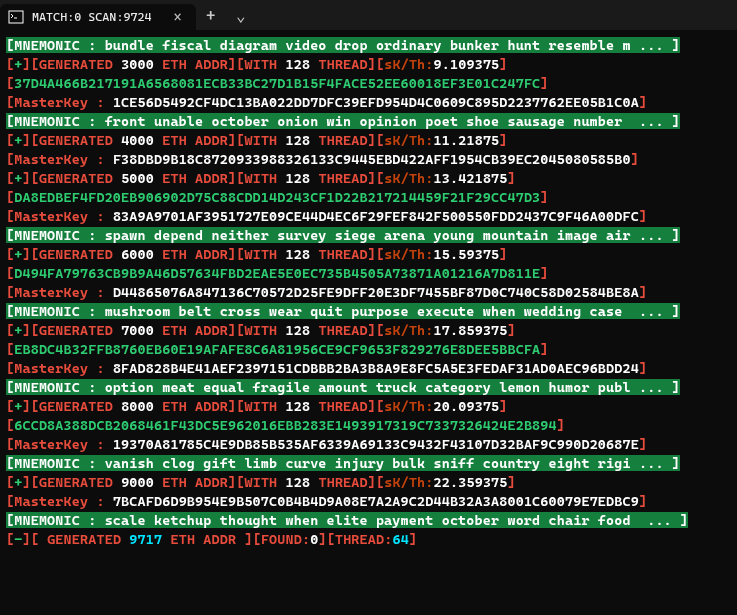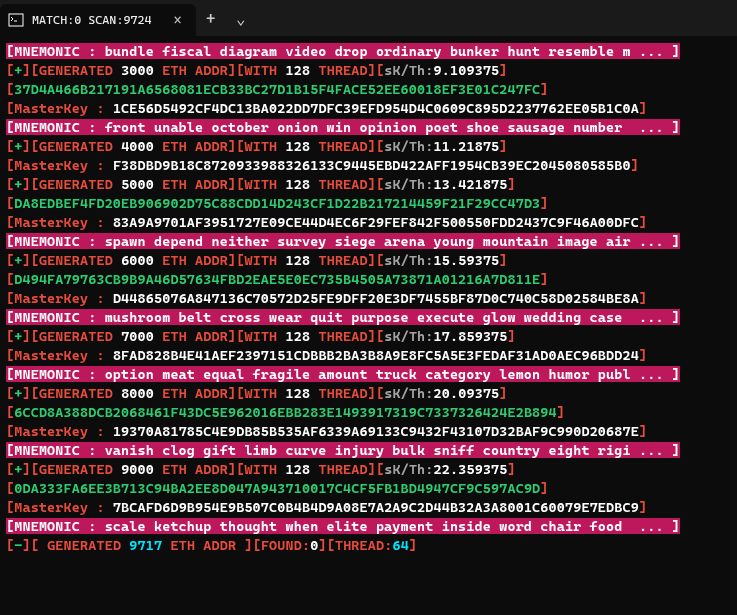--- a/index.html
+++ b/index.html
@@ -6,21 +6,21 @@
   body {
     background: #0c0c0c;
     font-family: "Cascadia Mono", "Consolas", "Courier New", monospace;
     font-size: 14px;
     overflow: hidden;
     width: 737px;
     height: 615px;
   }
   .titlebar {
     background: #1a1a1a;
-    height: 36px;
+    height: 30px;
     display: flex;
     align-items: stretch;
     color: #fff;
   }
   .tab {
     display: flex;
     align-items: center;
     background: #0c0c0c;
     padding: 0 10px 0 8px;
     border-top-left-radius: 6px;
@@ -58,22 +58,22 @@
     line-height: 19px;
     font-weight: bold;
     letter-spacing: 0.2px;
     font-size: 13.7px;
   }
   .line { white-space: pre; }
   .br-r { color: #e74c3c; }
   .br-g { color: #2ecc71; }
   .w { color: #fff; }
   .c { color: #00e5ff; }
-  .y { color: #a3a3a3; }
-  .bg-r { background: #be185d; color: #fff; }
+  .y { color: #c2410c; }
+  .bg-r { background: #15803d; color: #fff; }
 </style>
 </head>
 <body>
 
 <div class="titlebar">
   <div class="tab">
     <span class="tab-icon">
       <svg width="16" height="16" viewBox="0 0 16 16">
           <rect x="1" y="2" width="14" height="12" fill="none" stroke="#fff" stroke-width="1"></rect>
           <path d="M3 5 L5 7 L3 9" fill="none" stroke="#fff" stroke-width="1"></path>
@@ -95,26 +95,26 @@
     <div class="line"><span class="bg-r">[MNEMONIC : front unable october onion win opinion poet shoe sausage number  ... ]</span></div>
     <div class="line"><span class="br-r">[</span><span class="br-g">+</span><span class="br-r">][</span><span class="br-r">GENERATED </span><span class="w">4000</span><span class="br-r"> ETH ADDR</span><span class="br-r">][</span><span class="br-r">WITH </span><span class="w">128</span><span class="br-r"> THREAD</span><span class="br-r">][</span><span class="y">sK/Th:</span><span class="w">11.21875</span><span class="br-r">]</span></div>
     <div class="line"><span class="br-r">[</span><span class="br-r">MasterKey : </span><span class="w">F38DBD9B18C8720933988326133C9445EBD422AFF1954CB39EC2045080585B0</span><span class="br-r">]</span></div>
     <div class="line"><span class="br-r">[</span><span class="br-g">+</span><span class="br-r">][</span><span class="br-r">GENERATED </span><span class="w">5000</span><span class="br-r"> ETH ADDR</span><span class="br-r">][</span><span class="br-r">WITH </span><span class="w">128</span><span class="br-r"> THREAD</span><span class="br-r">][</span><span class="y">sK/Th:</span><span class="w">13.421875</span><span class="br-r">]</span></div>
     <div class="line"><span class="br-r">[</span><span class="br-g">DA8EDBEF4FD20EB906902D75C88CDD14D243CF1D22B217214459F21F29CC47D3</span><span class="br-r">]</span></div>
     <div class="line"><span class="br-r">[</span><span class="br-r">MasterKey : </span><span class="w">83A9A9701AF3951727E09CE44D4EC6F29FEF842F500550FDD2437C9F46A00DFC</span><span class="br-r">]</span></div>
     <div class="line"><span class="bg-r">[MNEMONIC : spawn depend neither survey siege arena young mountain image air ... ]</span></div>
     <div class="line"><span class="br-r">[</span><span class="br-g">+</span><span class="br-r">][</span><span class="br-r">GENERATED </span><span class="w">6000</span><span class="br-r"> ETH ADDR</span><span class="br-r">][</span><span class="br-r">WITH </span><span class="w">128</span><span class="br-r"> THREAD</span><span class="br-r">][</span><span class="y">sK/Th:</span><span class="w">15.59375</span><span class="br-r">]</span></div>
     <div class="line"><span class="br-r">[</span><span class="br-g">D494FA79763CB9B9A46D57634FBD2EAE5E0EC735B4505A73871A01216A7D811E</span><span class="br-r">]</span></div>
     <div class="line"><span class="br-r">[</span><span class="br-r">MasterKey : </span><span class="w">D44865076A847136C70572D25FE9DFF20E3DF7455BF87D0C740C58D02584BE8A</span><span class="br-r">]</span></div>
-    <div class="line"><span class="bg-r">[MNEMONIC : mushroom belt cross wear quit purpose execute glow wedding case  ... ]</span></div>
+    <div class="line"><span class="bg-r">[MNEMONIC : mushroom belt cross wear quit purpose execute when wedding case  ... ]</span></div>
     <div class="line"><span class="br-r">[</span><span class="br-g">+</span><span class="br-r">][</span><span class="br-r">GENERATED </span><span class="w">7000</span><span class="br-r"> ETH ADDR</span><span class="br-r">][</span><span class="br-r">WITH </span><span class="w">128</span><span class="br-r"> THREAD</span><span class="br-r">][</span><span class="y">sK/Th:</span><span class="w">17.859375</span><span class="br-r">]</span></div>
+    <div class="line"><span class="br-r">[</span><span class="br-g">EB8DC4B32FFB8760EB60E19AFAFE8C6A81956CE9CF9653F829276E8DEE5BBCFA</span><span class="br-r">]</span></div>
     <div class="line"><span class="br-r">[</span><span class="br-r">MasterKey : </span><span class="w">8FAD828B4E41AEF2397151CDBBB2BA3B8A9E8FC5A5E3FEDAF31AD0AEC96BDD24</span><span class="br-r">]</span></div>
     <div class="line"><span class="bg-r">[MNEMONIC : option meat equal fragile amount truck category lemon humor publ ... ]</span></div>
     <div class="line"><span class="br-r">[</span><span class="br-g">+</span><span class="br-r">][</span><span class="br-r">GENERATED </span><span class="w">8000</span><span class="br-r"> ETH ADDR</span><span class="br-r">][</span><span class="br-r">WITH </span><span class="w">128</span><span class="br-r"> THREAD</span><span class="br-r">][</span><span class="y">sK/Th:</span><span class="w">20.09375</span><span class="br-r">]</span></div>
     <div class="line"><span class="br-r">[</span><span class="br-g">6CCD8A388DCB2068461F43DC5E962016EBB283E1493917319C7337326424E2B894</span><span class="br-r">]</span></div>
     <div class="line"><span class="br-r">[</span><span class="br-r">MasterKey : </span><span class="w">19370A81785C4E9DB85B535AF6339A69133C9432F43107D32BAF9C990D20687E</span><span class="br-r">]</span></div>
     <div class="line"><span class="bg-r">[MNEMONIC : vanish clog gift limb curve injury bulk sniff country eight rigi ... ]</span></div>
     <div class="line"><span class="br-r">[</span><span class="br-g">+</span><span class="br-r">][</span><span class="br-r">GENERATED </span><span class="w">9000</span><span class="br-r"> ETH ADDR</span><span class="br-r">][</span><span class="br-r">WITH </span><span class="w">128</span><span class="br-r"> THREAD</span><span class="br-r">][</span><span class="y">sK/Th:</span><span class="w">22.359375</span><span class="br-r">]</span></div>
-    <div class="line"><span class="br-r">[</span><span class="br-g">0DA333FA6EE3B713C94BA2EE8D047A943710017C4CF5FB1BD4947CF9C597AC9D</span><span class="br-r">]</span></div>
     <div class="line"><span class="br-r">[</span><span class="br-r">MasterKey : </span><span class="w">7BCAFD6D9B954E9B507C0B4B4D9A08E7A2A9C2D44B32A3A8001C60079E7EDBC9</span><span class="br-r">]</span></div>
-    <div class="line"><span class="bg-r">[MNEMONIC : scale ketchup thought when elite payment inside word chair food  ... ]</span></div>
+    <div class="line"><span class="bg-r">[MNEMONIC : scale ketchup thought when elite payment october word chair food  ... ]</span></div>
     <div class="line"><span class="br-r">[</span><span class="br-g">-</span><span class="br-r">][ </span><span class="br-r">GENERATED </span><span class="c">9717</span><span class="br-r"> ETH ADDR </span><span class="br-r">][</span><span class="br-r">FOUND:</span><span class="w">0</span><span class="br-r">][</span><span class="br-r">THREAD:</span><span class="c">64</span><span class="br-r">]</span></div>
   </div>
 
 </body></html>

